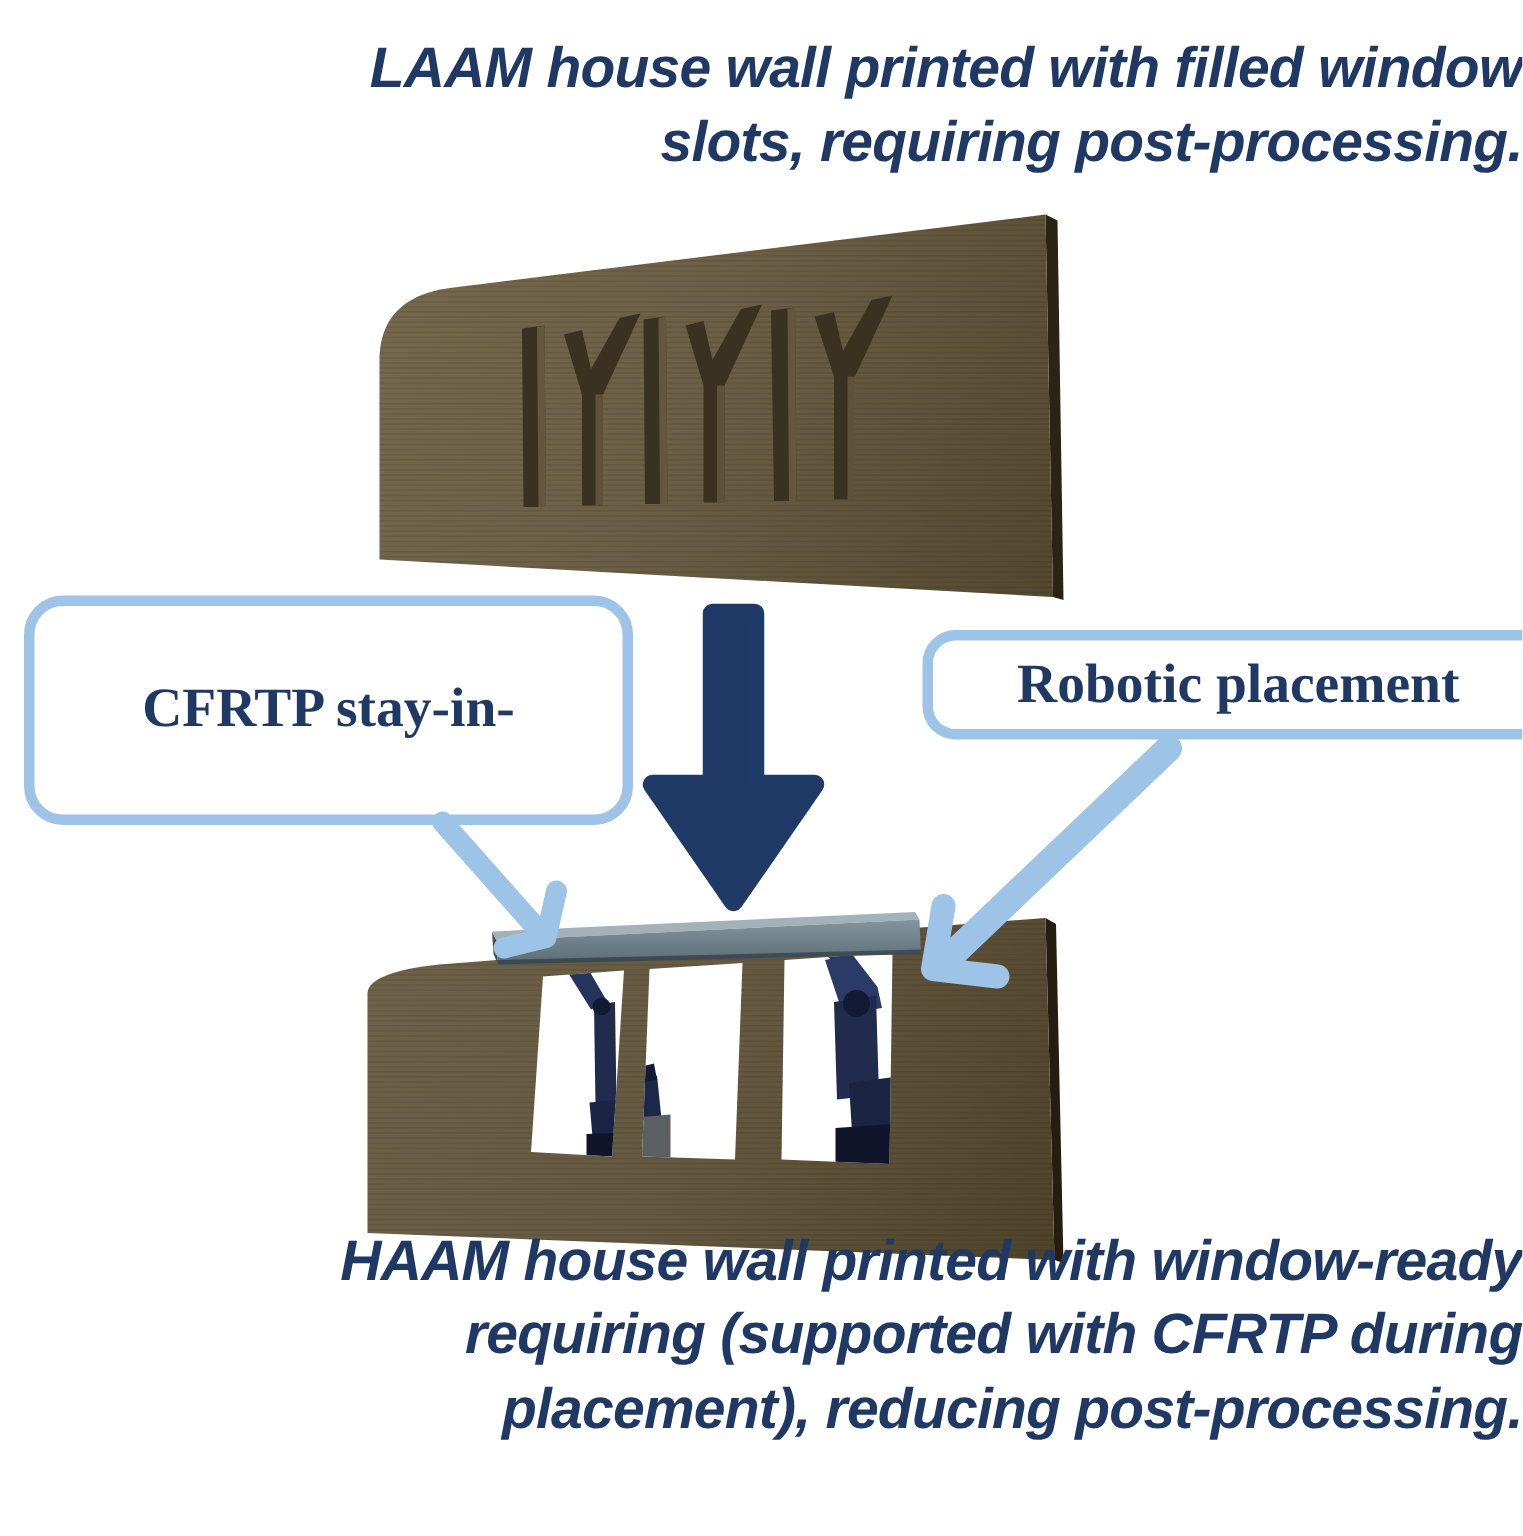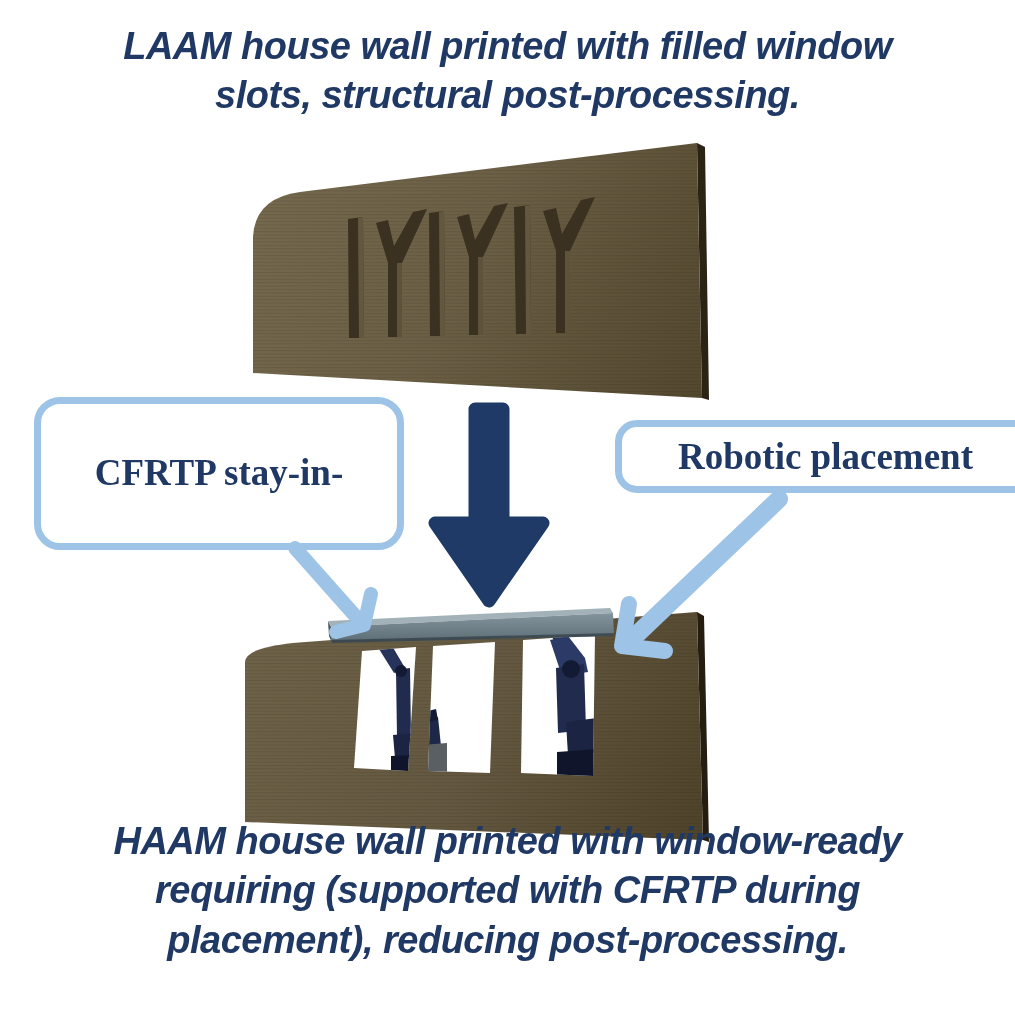--- a/index.html
+++ b/index.html
@@ -5,57 +5,57 @@
   html,body{margin:0;padding:0;background:#ffffff;}
   #figure-canvas{
     position:relative;
     width:1015px;height:1024px;
     background:#ffffff;
     overflow:hidden;
     font-family:"Liberation Sans", sans-serif;
   }
   .caption{
     position:absolute;left:0;width:1015px;
-    text-align:center;
+    text-align:right;
     font-family:"Liberation Sans", sans-serif;
     font-weight:700;font-style:italic;
     font-size:38px;line-height:1.30;
     color:#1f3864;letter-spacing:-0.5px;
   }
   #top-caption{top:22px;}
   #bottom-caption{top:817px;}
   .callout{
     position:absolute;
     box-sizing:border-box;
     background:#ffffff;
     border:7px solid #9dc3e6;
     border-radius:26px;
     display:flex;align-items:center;justify-content:center;
     text-align:center;
     font-family:"Liberation Serif", serif;
     font-weight:700;
     color:#1f3864;
   }
-  #cfrtp-callout{left:34px;top:397px;width:370px;height:153px;font-size:37px;line-height:1.14;}
+  #cfrtp-callout{left:16px;top:397px;width:406px;height:153px;font-size:37px;line-height:1.14;}
   #robotic-callout{left:615px;top:420px;width:421px;height:73px;font-size:37px;border-radius:22px;}
   svg{position:absolute;display:block;}
   #top-wall-svg{left:233px;top:130px;}
   #big-arrow-svg{left:420px;top:395px;}
   #bottom-wall-svg{left:233px;top:598px;}
   #left-arrow-svg{left:265px;top:535px;}
   #right-arrow-svg{left:598px;top:488px;}
 </style>
 </head>
 <body>
 
 <div id="figure-canvas">
 
   <div id="top-caption" class="caption">
     <div>LAAM house wall printed with filled window</div>
-    <div>slots, structural post-processing.</div>
+    <div>slots, requiring post-processing.</div>
   </div>
 
   <svg id="top-wall-svg" width="486" height="280" viewBox="233 130 486 280">
     <defs>
       <linearGradient id="wg1" x1="253" y1="170" x2="705" y2="400" gradientUnits="userSpaceOnUse">
         <stop offset="0" stop-color="#75694e"></stop>
         <stop offset="0.45" stop-color="#6b5f45"></stop>
         <stop offset="1" stop-color="#53472e"></stop>
       </linearGradient>
       <pattern id="layers1" width="8" height="3.4" patternUnits="userSpaceOnUse">

